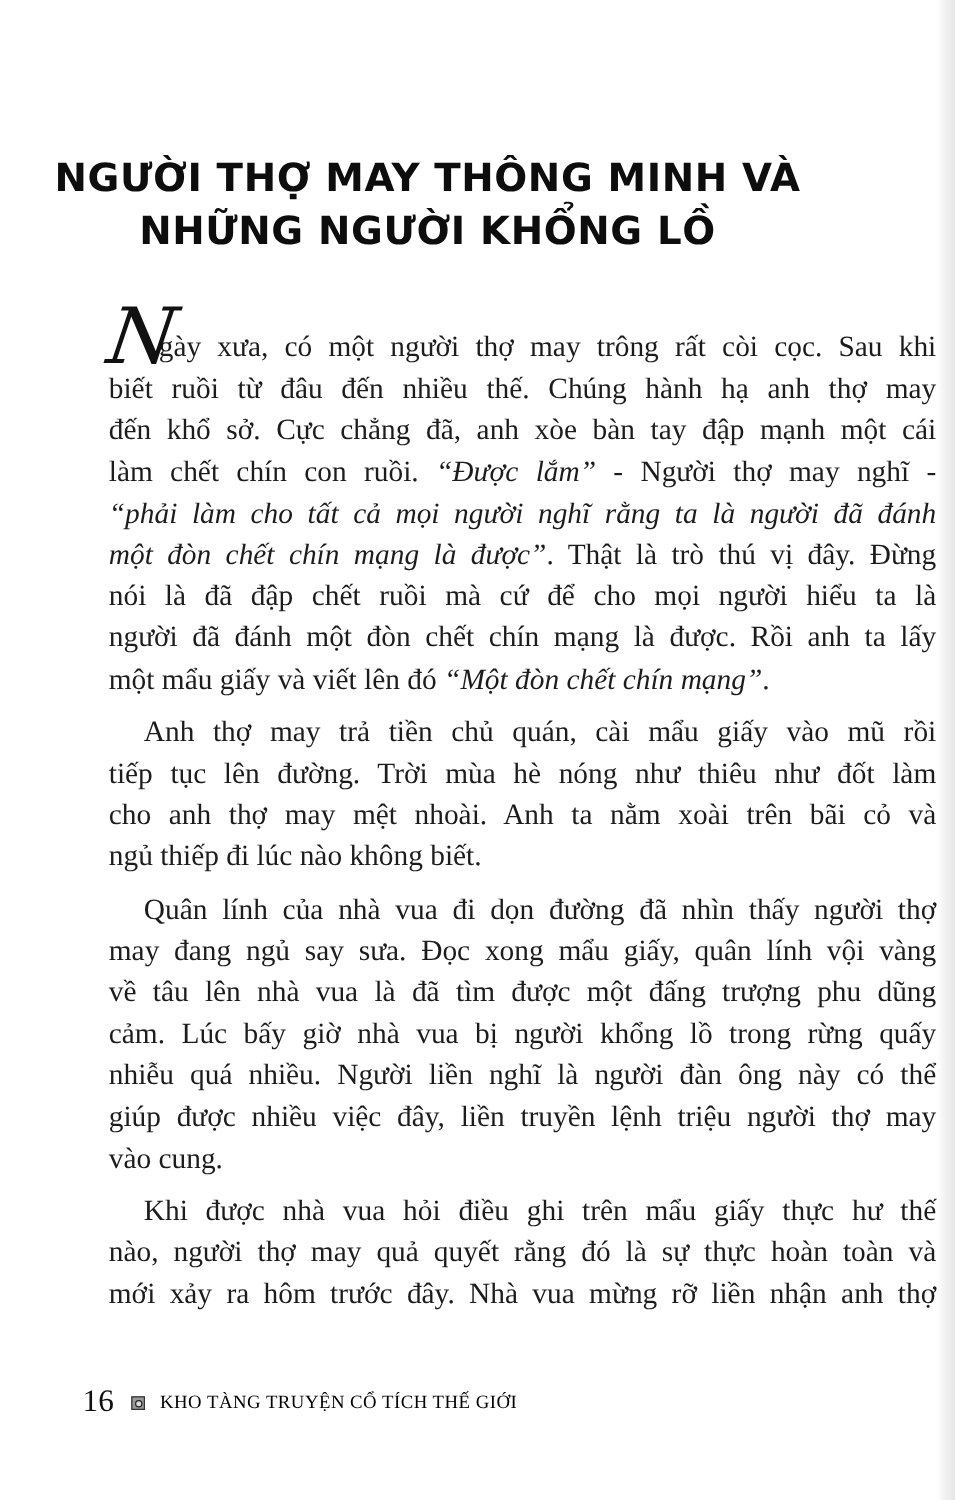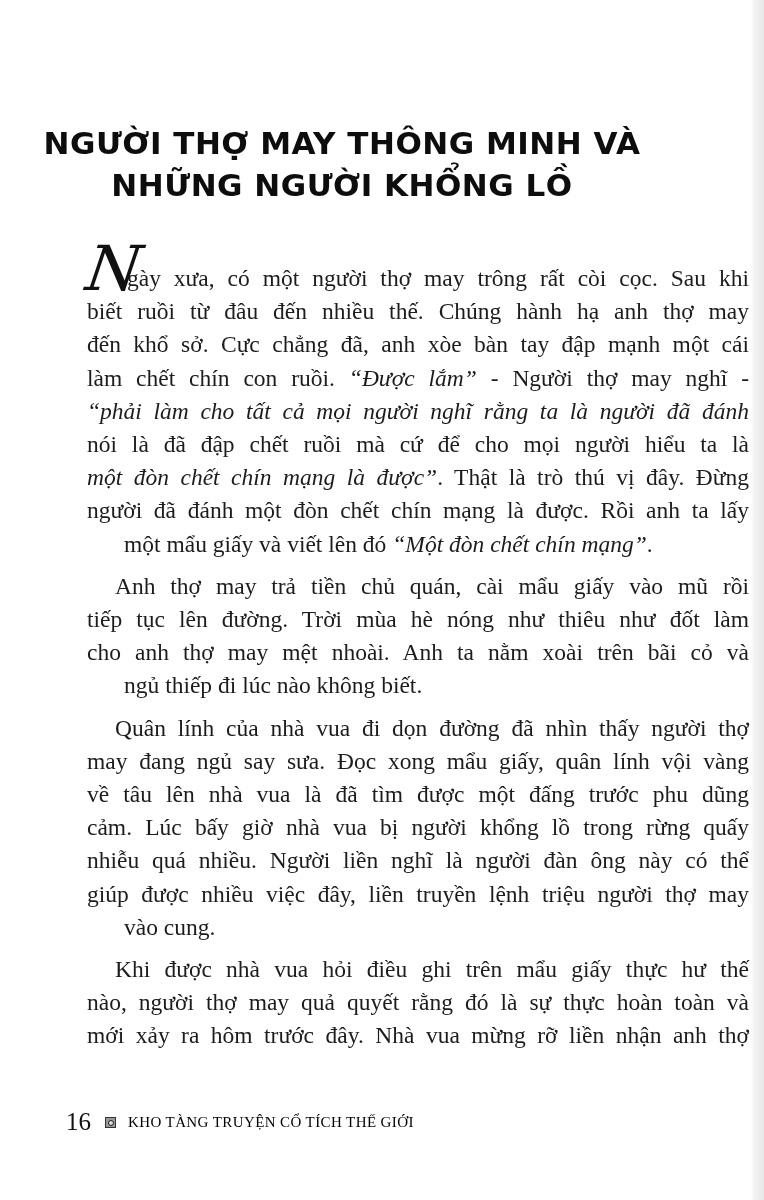--- a/index.html
+++ b/index.html
@@ -22,21 +22,21 @@
     transform: scaleX(1.0);
   }
   .title .line { display: block; white-space: nowrap; }
   .body-text {
     position: absolute; left: 87px; width: 662px; top: 262px;
     font-family: "Liberation Serif", "DejaVu Serif", serif;
     font-size: 23.5px; line-height: 33.2px; color: #1c1c1c;
   }
   .para { margin: 0 0 9px 0; text-align: justify; }
   .para .line { display: block; white-space: nowrap; text-align-last: justify; text-align: justify; }
-  .para .line.last { text-align-last: left; margin-left: 37px; }
+  .para .line.last { text-align-last: left; }
   .para.indent .line.first { text-indent: 28px; }
   .dropcap-line { position: relative; padding-left: 40px; }
   .dropcap {
     position: absolute; left: 0; top: -24px;
     font-family: "DejaVu Serif", "Liberation Serif", serif;
     font-style: italic; font-size: 62px; line-height: 62px;
     color: #111; transform: skewX(-8deg);
   }
   em { font-style: italic; }
   .footer {
@@ -70,37 +70,37 @@
   <span class="line">NHỮNG NGƯỜI KHỔNG LỒ</span>
 </div>
 
 <div class="body-text">
   <div class="para">
     <span class="line dropcap-line"><span class="dropcap">N</span><span>gày xưa, có một người thợ may trông rất còi cọc. Sau khi</span></span>
     <span class="line">biết ruồi từ đâu đến nhiều thế. Chúng hành hạ anh thợ may</span>
     <span class="line">đến khổ sở. Cực chẳng đã, anh xòe bàn tay đập mạnh một cái</span>
     <span class="line"><span>làm chết chín con ruồi. </span><em>“Được lắm”</em><span> - Người thợ may nghĩ -</span></span>
     <span class="line"><em>“phải làm cho tất cả mọi người nghĩ rằng ta là người đã đánh</em></span>
+    <span class="line"><em>một đòn chết chín mạng là được”</em><span>. Thật là trò thú vị đây. Đừng</span></span>
     <span class="line">nói là đã đập chết ruồi mà cứ để cho mọi người hiểu ta là</span>
-    <span class="line"><em>một đòn chết chín mạng là được”</em><span>. Thật là trò thú vị đây. Đừng</span></span>
     <span class="line">người đã đánh một đòn chết chín mạng là được. Rồi anh ta lấy</span>
     <span class="line last"><span>một mẩu giấy và viết lên đó </span><em>“Một đòn chết chín mạng”</em><span>.</span></span>
   </div>
 
   <div class="para indent">
     <span class="line first">Anh thợ may trả tiền chủ quán, cài mẩu giấy vào mũ rồi</span>
     <span class="line">tiếp tục lên đường. Trời mùa hè nóng như thiêu như đốt làm</span>
     <span class="line">cho anh thợ may mệt nhoài. Anh ta nằm xoài trên bãi cỏ và</span>
     <span class="line last">ngủ thiếp đi lúc nào không biết.</span>
   </div>
 
   <div class="para indent">
     <span class="line first">Quân lính của nhà vua đi dọn đường đã nhìn thấy người thợ</span>
     <span class="line">may đang ngủ say sưa. Đọc xong mẩu giấy, quân lính vội vàng</span>
-    <span class="line">về tâu lên nhà vua là đã tìm được một đấng trước phu dũng</span>
+    <span class="line">về tâu lên nhà vua là đã tìm được một đấng trượng phu dũng</span>
     <span class="line">cảm. Lúc bấy giờ nhà vua bị người khổng lồ trong rừng quấy</span>
     <span class="line">nhiễu quá nhiều. Người liền nghĩ là người đàn ông này có thể</span>
     <span class="line">giúp được nhiều việc đây, liền truyền lệnh triệu người thợ may</span>
     <span class="line last">vào cung.</span>
   </div>
 
   <div class="para indent">
     <span class="line first">Khi được nhà vua hỏi điều ghi trên mẩu giấy thực hư thế</span>
     <span class="line">nào, người thợ may quả quyết rằng đó là sự thực hoàn toàn và</span>
     <span class="line">mới xảy ra hôm trước đây. Nhà vua mừng rỡ liền nhận anh thợ</span>

